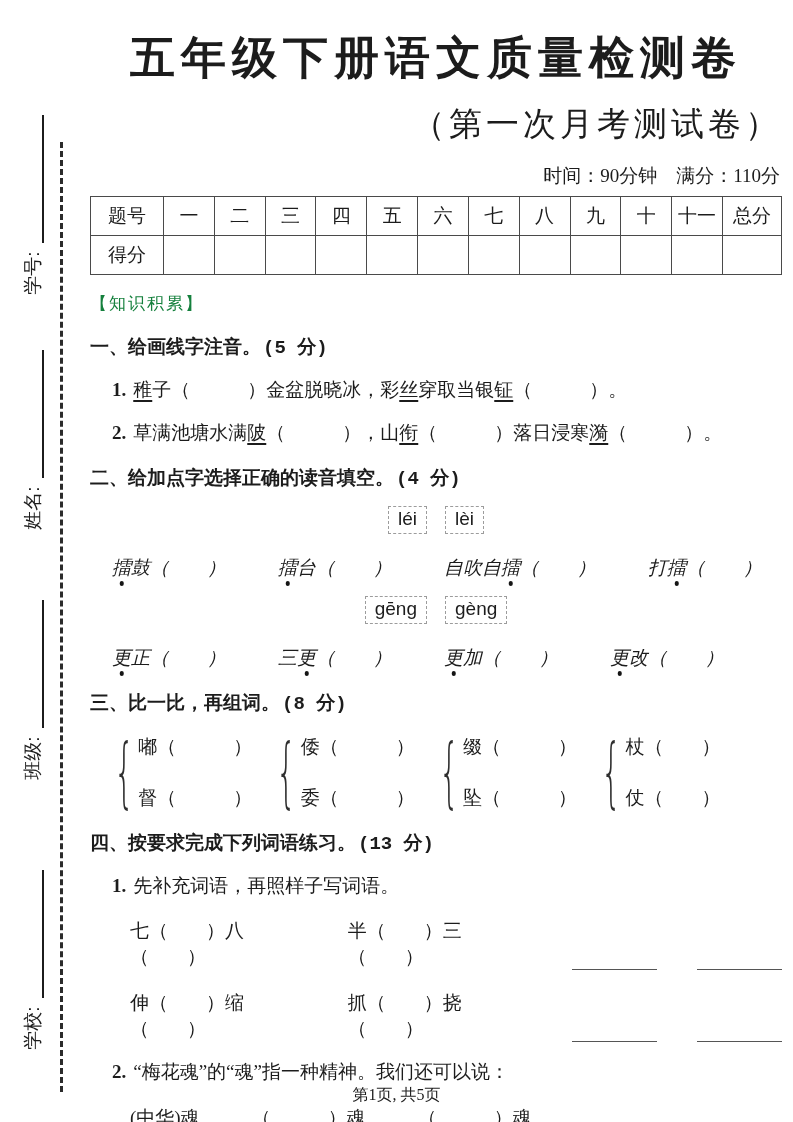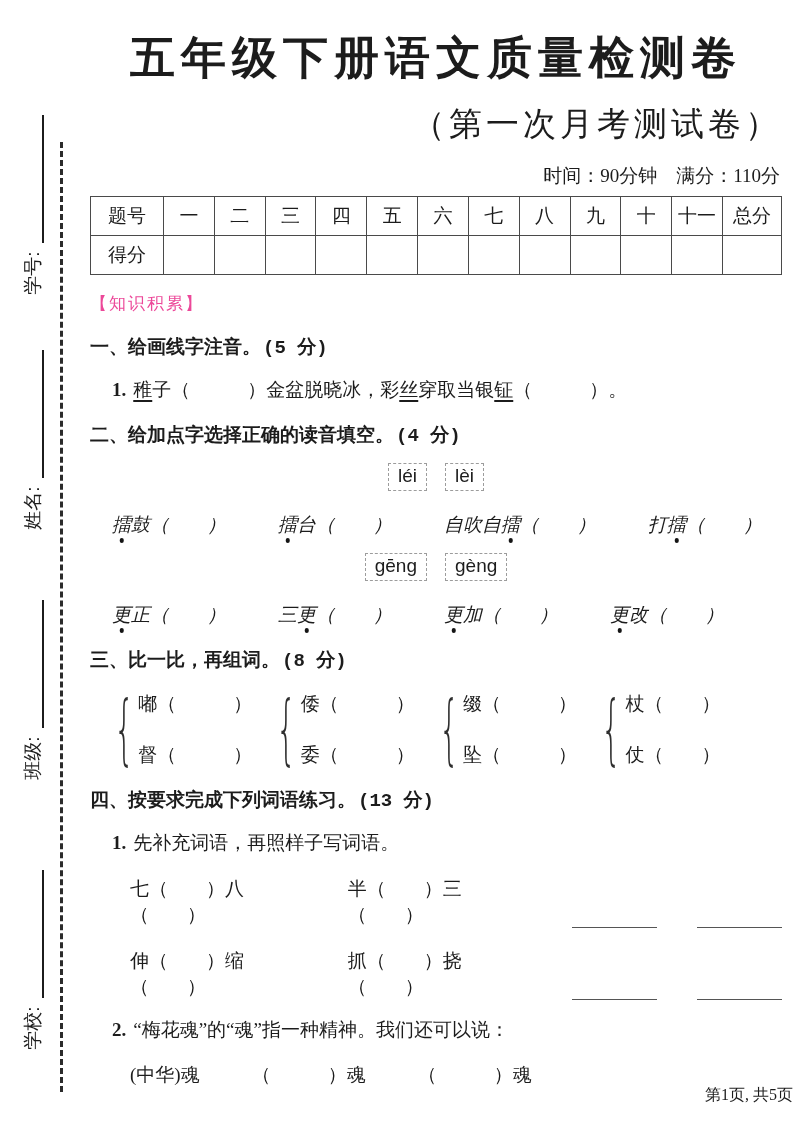--- a/index.html
+++ b/index.html
@@ -42,21 +42,21 @@
 
   table.score { width:100%; border-collapse:collapse; table-layout:fixed; }
   table.score th, table.score td {
     border:1.5px solid #4a4a4a; height:38px; text-align:center;
     font-size:19px; font-weight:400; padding:0;
   }
   table.score th:first-child, table.score td:first-child { width:72px; }
   table.score th:last-child,  table.score td:last-child  { width:58px; }
 
   .section-tag {
-    margin:17px 0 0; color:#ec4899; font-size:17px; letter-spacing:2px;
+    margin:17px 0 0; color:#15803d; font-size:17px; letter-spacing:2px;
     font-family:Liberation Serif, serif;
   }
 
   .q-heading {
     margin:19px 0 0; font-size:19px; font-weight:700;
     font-family:"Liberation Sans","DejaVu Sans",sans-serif;
   }
   .q-heading .pts { font-family:Liberation Mono, monospace; font-weight:700; margin-left:2px; }
 
   .q-item { margin:17px 0 0 22px; font-size:19px; line-height:1.35; }
@@ -88,21 +88,21 @@
 
   .fill-row { display:flex; gap:34px; margin:20px 0 0 40px; font-size:19px; align-items:flex-end; }
   .blank-line {
     display:inline-block; width:88px; height:1.1em;
     border-bottom:1.6px solid #555;
   }
   .fill-row .blank-line { margin-left:6px; }
 
   .footer {
     position:absolute; left:0; bottom:16px; width:100%;
-    text-align:right; font-size:16px;
+    text-align:center; font-size:16px;
   }
 </style>
 </head>
 <body>
 
 <div class="cut-line"></div>
 
 <div class="margin-field mf-1">
   <span>学号:</span>
   <span class="blank-line-v"></span>
@@ -162,20 +162,23 @@
     </table>
 
   <div class="section-tag">【知识积累】</div>
 
   <div class="q-heading">
     <span>一、给画线字注音。</span><span class="pts">(5 分)</span>
   </div>
   <div class="q-item">
     <span class="item-num">1.</span><span><span class="u">稚</span><span>子（　　　）金盆脱晓冰，彩</span><span class="u">丝</span><span>穿取当银</span><span class="u">钲</span><span>（　　　）。</span></span>
   </div>
+  <div class="q-item">
+    <span class="item-num">2.</span><span><span>草满池塘水满</span><span class="u">陂</span><span>（　　　），山</span><span class="u">衔</span><span>（　　　）落日浸寒</span><span class="u">漪</span><span>（　　　）。</span></span>
+  </div>
 
   <div class="q-heading">
     <span>二、给加点字选择正确的读音填空。</span><span class="pts">(4 分)</span>
   </div>
   <div class="pinyin-row">
     <span class="pinyin-box">léi</span>
     <span class="pinyin-box">lèi</span>
   </div>
   <div class="word-row">
     <span><span class="d">擂</span><span>鼓（　　）</span></span>

